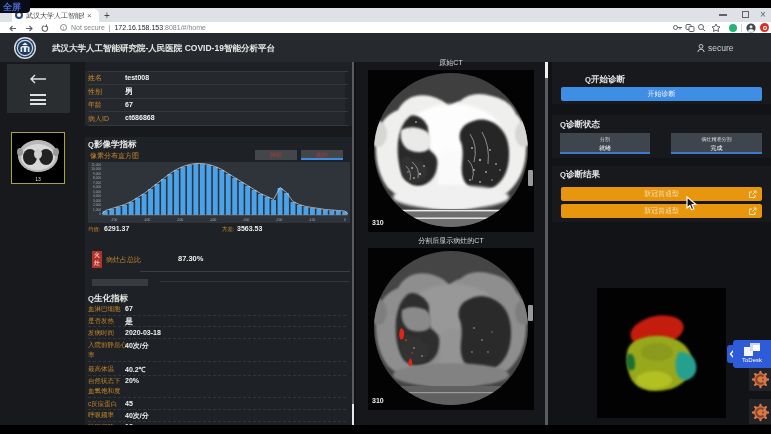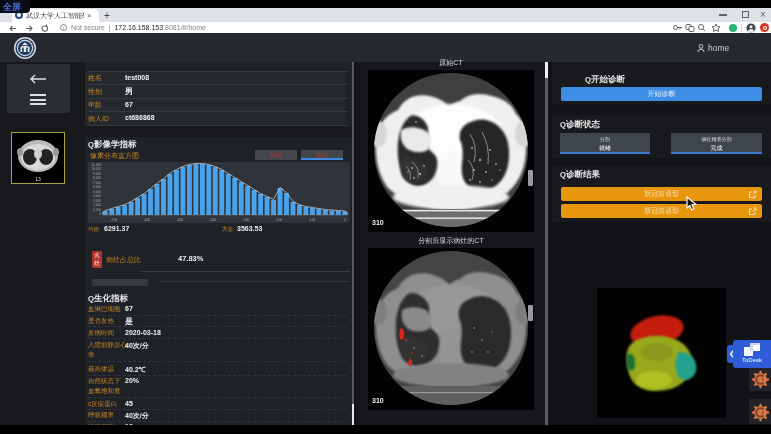--- a/index.html
+++ b/index.html
@@ -61,25 +61,26 @@
 <div class="abs" style="left:0;top:33px;width:771px;height:29px;background:#26292d;"></div>
 <svg class="abs" style="left:13px;top:36px;" width="24" height="24" viewBox="0 0 24 24">
  <circle cx="12" cy="12" r="11" fill="#d8dce2"></circle>
  <circle cx="12" cy="12" r="9.6" fill="#1d3a60"></circle>
  <circle cx="12" cy="12" r="7.6" fill="none" stroke="#d8dce2" stroke-width="1.2"></circle>
  <path d="M7.5 16 V11 Q12 8.5 16.5 11 V16 Z" fill="#e8ecf0"></path>
  <path d="M12 6.5 L15 9 H9 Z" fill="#e8ecf0"></path>
  <rect x="9.2" y="11.5" width="1.6" height="4.5" fill="#1d3a60"></rect>
  <rect x="13.2" y="11.5" width="1.6" height="4.5" fill="#1d3a60"></rect>
 </svg>
+<div class="abs" style="left:52px;top:42.5px;font-size:8.5px;font-weight:bold;color:#e8e8e8;">武汉大学人工智能研究院-人民医院 <span style="font-family:'Liberation Sans';">COVID-19</span>智能分析平台</div>
 <svg class="abs" style="left:697px;top:44px;" width="8" height="8" viewBox="0 0 8 8">
       <circle cx="4" cy="2.4" r="1.9" fill="none" stroke="#c8c8c8" stroke-width="1"></circle>
       <path d="M0.8 8 Q1 5.2 4 5.2 Q7 5.2 7.2 8" fill="none" stroke="#c8c8c8" stroke-width="1"></path>
     </svg>
-<div class="abs" style="left:708px;top:43px;font-size:8.5px;color:#d0d0d0;">home</div>
+<div class="abs" style="left:708px;top:43px;font-size:8.5px;color:#d0d0d0;">secure</div>
 
 <div class="abs" style="left:0;top:62px;width:771px;height:364px;background:#101214;"></div>
 
 <div class="abs" style="left:0;top:62px;width:85px;height:364px;background:#17191c;"></div>
 <div class="abs" style="left:7px;top:64px;width:63px;height:49px;background:#2b2e31;"></div>
 <svg class="abs" style="left:29px;top:74px;" width="18" height="10" viewBox="0 0 18 10">
       <path d="M17 5 H2 M6 1 L2 5 L6 9" stroke="#e0e0e0" stroke-width="1.4" fill="none"></path>
     </svg>
 <div class="abs" style="left:30px;top:94px;width:16px;height:2px;background:#e0e0e0;"></div>
 <div class="abs" style="left:30px;top:98.5px;width:16px;height:2px;background:#e0e0e0;"></div>
@@ -185,21 +186,21 @@
         <line x1="14" y1="53" x2="260" y2="53" stroke="#888" stroke-width="0.5"></line>
       </svg>
 
 <div class="abs" style="left:88px;top:226px;font-size:5.5px;color:#c8882a;">均值:</div>
 <div class="abs" style="left:104px;top:225px;font-size:7px;font-weight:bold;color:#eee;">6291.37</div>
 <div class="abs" style="left:222px;top:226px;font-size:5.5px;color:#c8882a;">方差:</div>
 <div class="abs" style="left:237px;top:225px;font-size:7px;font-weight:bold;color:#eee;">3563.53</div>
 
 <div class="abs" style="left:92px;top:251px;width:10px;height:17px;background:#b03228;color:#fff;font-size:6px;text-align:center;line-height:8px;">火灶</div>
 <div class="abs" style="left:106px;top:255px;font-size:7px;color:#c8882a;">病灶占总比</div>
-<div class="abs" style="left:178px;top:254px;font-size:7.5px;font-weight:bold;color:#f0f0f0;">47.83%</div>
+<div class="abs" style="left:178px;top:254px;font-size:7.5px;font-weight:bold;color:#f0f0f0;">87.30%</div>
 <div class="abs" style="left:140px;top:271px;width:210px;height:1px;background:#3a3d41;"></div>
 <div class="abs" style="left:92px;top:279px;width:56px;height:7px;background:#383b3f;"></div>
 <div class="abs" style="left:160px;top:281px;width:190px;height:1px;background:#33363a;"></div>
 
 <div class="abs schead" style="left:88px;top:293px;"><span style="font-size:90%;">Q</span>生化指标</div>
 <div class="abs blab" style="top:305px;">血淋巴细胞</div>
       <div class="abs bval" style="top:305px;">67</div>
 <div class="abs bsep" style="top:314.5px;"></div>
 <div class="abs blab" style="top:316.5px;">是否发热</div>
       <div class="abs bval" style="top:315.5px;font-size:8px;">是</div>

